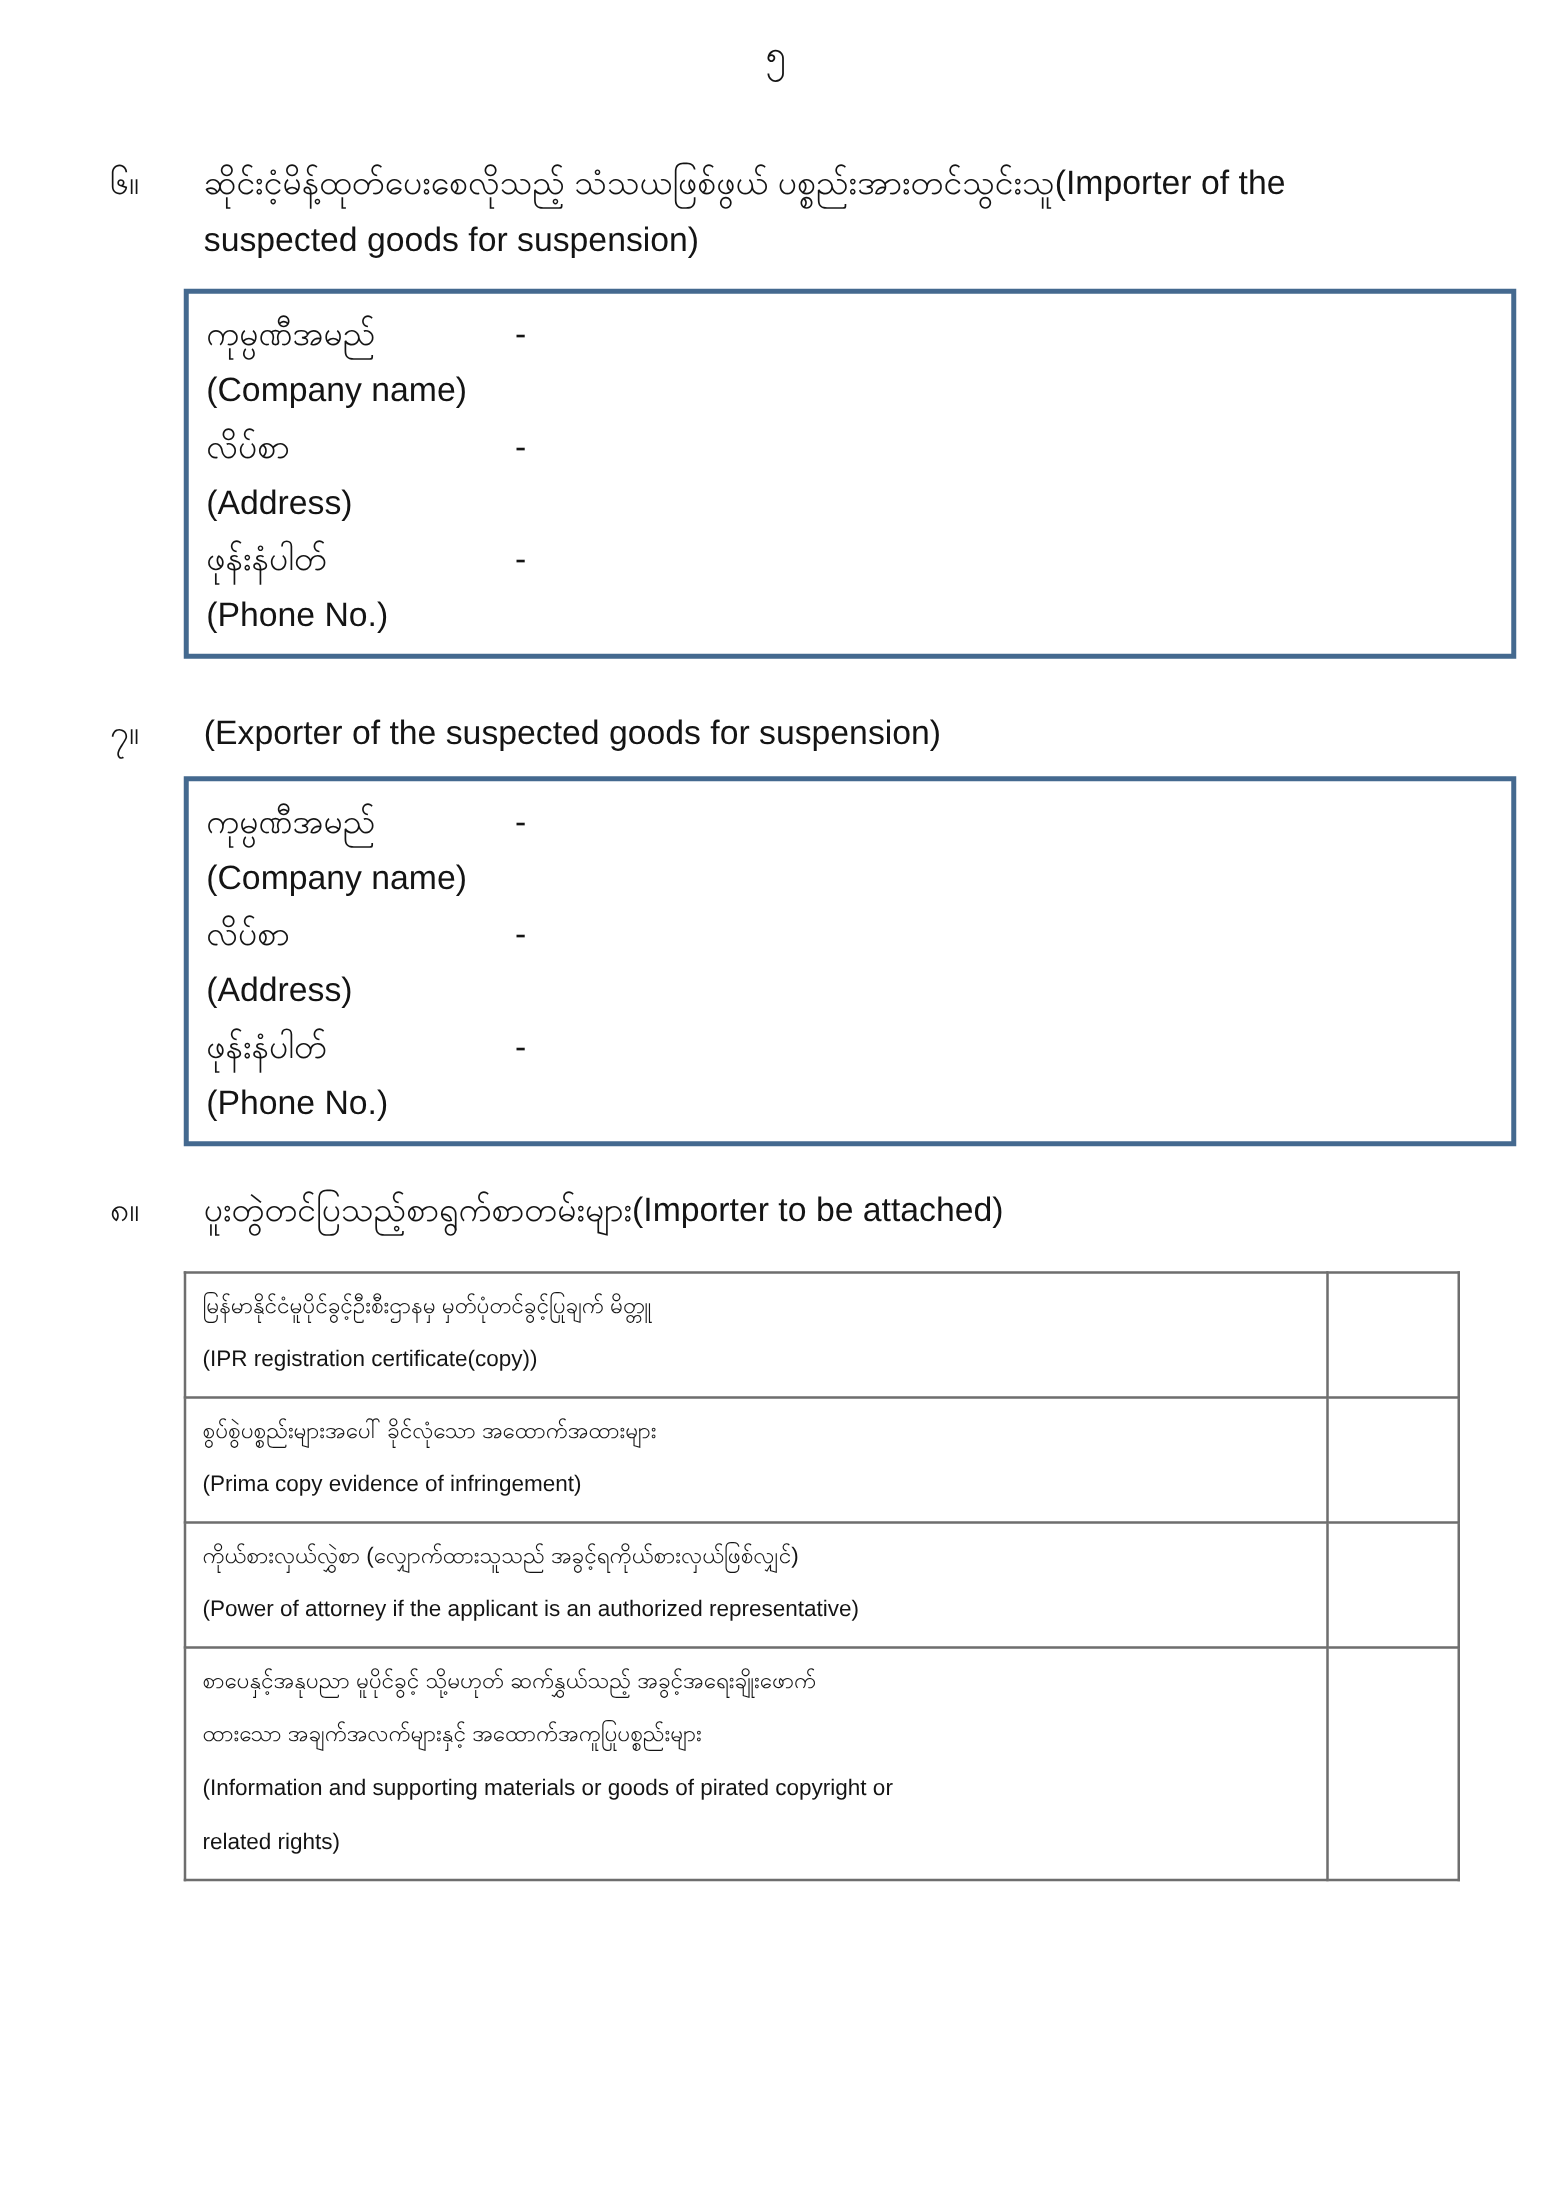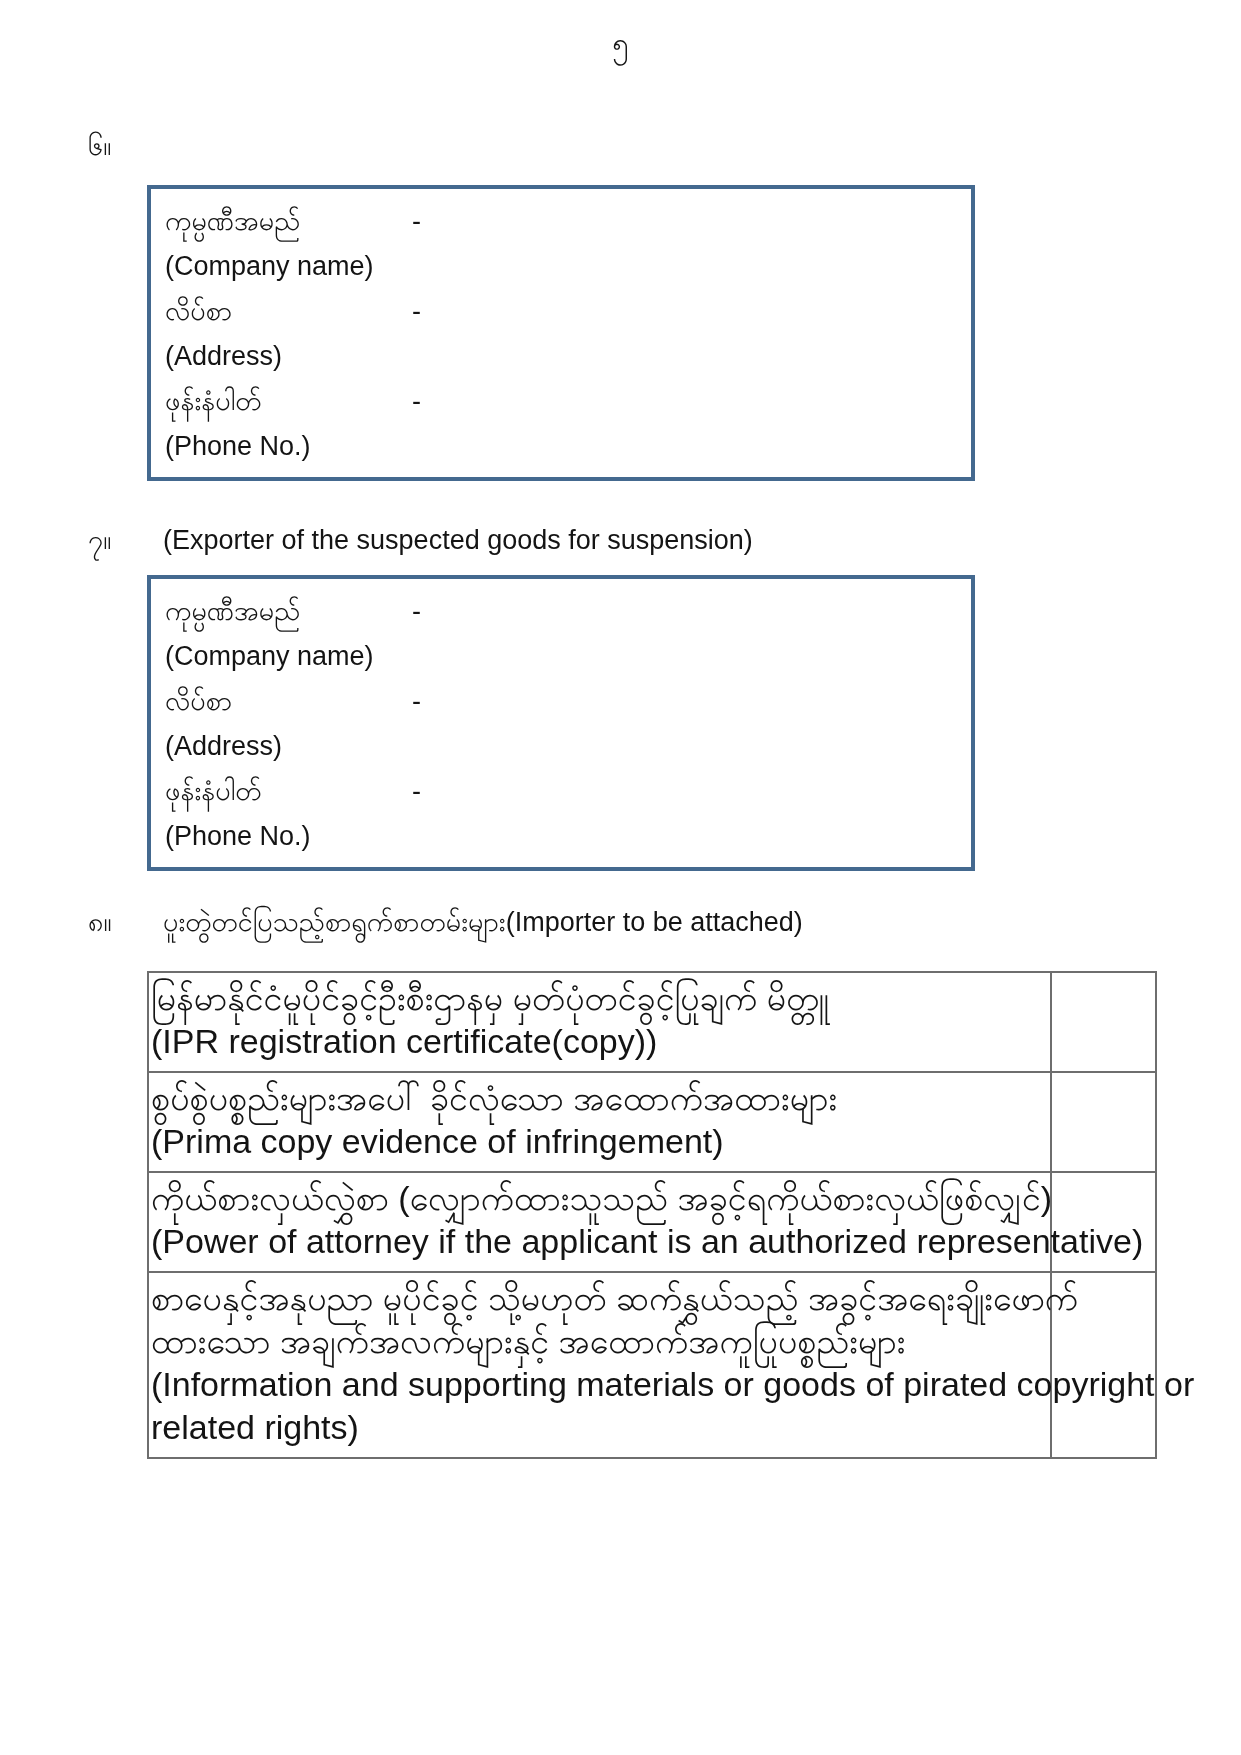--- a/index.html
+++ b/index.html
@@ -18,21 +18,21 @@
   .sect-text { font-size:27px; line-height:46px; }
   .sect-line { white-space:nowrap; }
 
   .sect-6 { margin-top:56px; }
   .sect-7 { margin-top:36px; }
   .sect-8 { margin-top:28px; }
 
   .info-box {
     box-sizing:border-box;
     margin:16px 0 0 147px;
-    width:828px;
+    width:1066px;
     border:4px solid #44698f;
     padding:10px 14px 8px 14px;
   }
   .sect-7-box { margin-top:12px; }
   .field-row { font-size:27px; line-height:45px; white-space:nowrap; }
   .f-label { display:inline-block; min-width:247px; }
   .f-blank { display:inline-block; min-width:400px; }
 
   table.doc-table {
     margin:26px 0 0 147px;
@@ -40,37 +40,41 @@
     width:990px;
     table-layout:fixed;
   }
   table.doc-table td {
     border:2px solid #6e6e6e;
     vertical-align:top;
   }
   td.main-cell {
     width:889px;
     border-right:2px solid #1a1a1a;
-    padding:4px 10px 8px 2px;
-    font-size:34px;
+    padding:4px 10px 8px 13px;
+    font-size:18px;
     line-height:43px;
     margin-left:16px;
   }
   td.check-cell { width:101px; }
   .cell-line { white-space:nowrap; overflow:visible; }
 </style>
 </head>
 <body>
 
 <div class="page">
 
   <div class="page-num">၅</div>
 
   <div class="sect sect-6">
     <div class="sect-num">၆။</div>
+    <div class="sect-text">
+      <div class="sect-line">ဆိုင်းငံ့မိန့်ထုတ်ပေးစေလိုသည့် သံသယဖြစ်ဖွယ် ပစ္စည်းအားတင်သွင်းသူ(Importer of the</div>
+      <div class="sect-line">suspected goods for suspension)</div>
+    </div>
   </div>
 
   <div class="info-box">
     <div class="field-row">
       <span class="f-label">ကုမ္ပဏီအမည်</span><span class="f-dash">-</span><span class="f-blank"></span>
     </div>
     <div class="field-row">(Company name)</div>
     <div class="field-row">
       <span class="f-label">လိပ်စာ</span><span class="f-dash">-</span><span class="f-blank"></span>
     </div>

